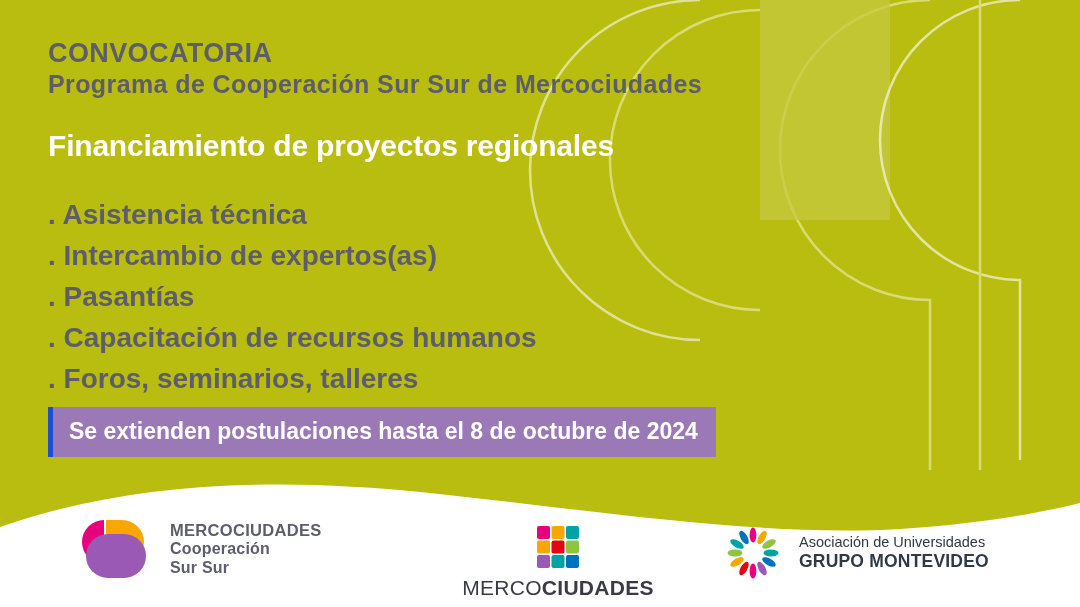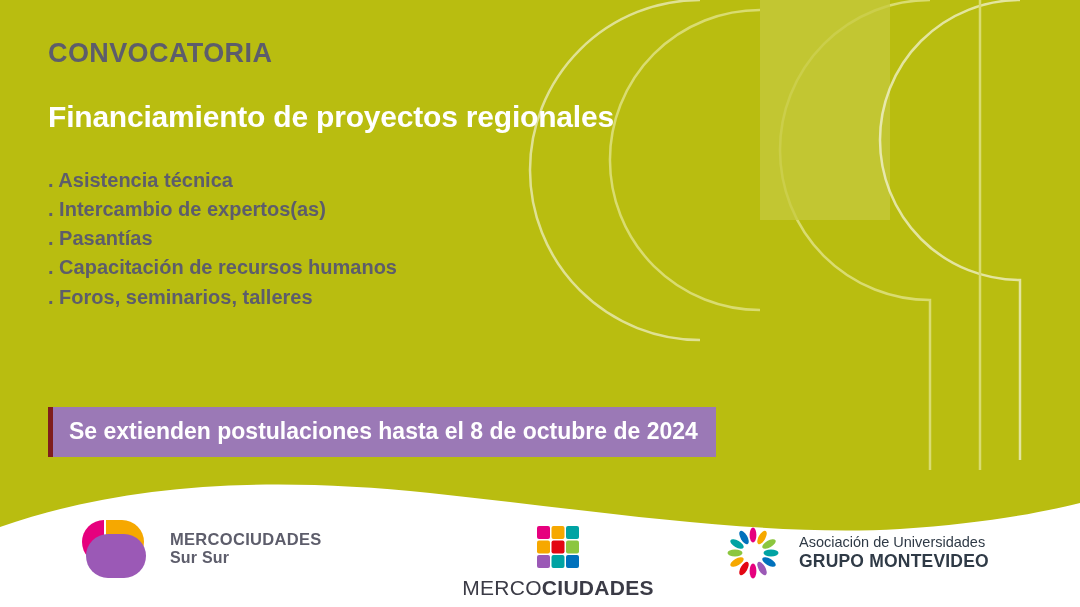--- a/index.html
+++ b/index.html
@@ -42,34 +42,34 @@
     margin-top:30px;
     color:#ffffff;
     font-size:30px;
     font-weight:bold;
     letter-spacing:-.2px;
   }
 
   .bullets{
     margin-top:32px;
     color:#5d5d6b;
-    font-size:20px;
+    font-size:28px;
     font-weight:bold;
     line-height:1.46;
   }
   .bullets div{white-space:nowrap;}
 
   .cta{
     position:absolute;left:48px;top:407px;
     background:#9b79b6;
     color:#ffffff;
     font-size:23px;
     font-weight:bold;
     padding:11px 18px 12px 16px;
-    border-left:5px solid #7f1d1d;
+    border-left:5px solid #1d4ed8;
     box-sizing:border-box;
   }
   .logo{display:flex;align-items:center;}
 
   .logo-merco-sursur{position:absolute;left:78px;top:518px;display:flex;align-items:center;gap:14px;}
   .mark-sursur{position:relative;width:78px;height:62px;}
   .sursur-text{
     color:#5d5d6b;font-size:16px;font-weight:bold;line-height:1.17;letter-spacing:.2px;
   }
   .sursur-text .t1{font-size:16.5px;letter-spacing:.3px;}
@@ -98,20 +98,21 @@
       <path d="M470 0 A150 150 0 1 0 470 300 L470 470" stroke="#d9dc70" stroke-width="2.5" fill="none"></path>
       <rect x="300" y="0" width="130" height="220" fill="#c6c93d" opacity="0.75"></rect>
       <path d="M560 0 A140 140 0 1 0 560 280 L560 460" stroke="#ffffff" stroke-width="2.5" fill="none" opacity="0.6"></path>
       <path d="M520 0 L520 470" stroke="#d9dc70" stroke-width="2.5" fill="none"></path>
     </svg>
   </div>
 
   <div class="content">
     <div class="kicker">
       <div>CONVOCATORIA</div>
+      <div class="line2">Programa de Cooperación Sur Sur de Mercociudades</div>
     </div>
 
     <div class="headline">Financiamiento de proyectos regionales</div>
 
     <div class="bullets">
       <div>. Asistencia técnica</div>
       <div>. Intercambio de expertos(as)</div>
       <div>. Pasantías</div>
       <div>. Capacitación de recursos humanos</div>
       <div>. Foros, seminarios, talleres</div>
@@ -131,20 +132,21 @@
       <svg width="78" height="62" viewBox="0 0 78 62" xmlns="http://www.w3.org/2000/svg">
         <path d="M26 2 A22 22 0 1 0 26 46 L26 2 Z" fill="#e6007e"></path>
         <path d="M28 2 L44 2 A22 22 0 0 1 44 46 L28 46 Z" fill="#f6a800"></path>
         <path d="M16 16 A22 22 0 1 0 16 60 L16 16 Z" fill="#e6007e" opacity="0"></path>
         <path d="M30 16 L46 16 A22 22 0 0 1 46 60 L30 60 Z" fill="#9b59b6"></path>
         <path d="M30 16 A22 22 0 1 0 30 60 L30 16 Z" fill="#9b59b6"></path>
       </svg>
     </div>
     <div class="sursur-text">
       <div class="t1">MERCOCIUDADES</div>
+      <div>Cooperación</div>
       <div>Sur Sur</div>
     </div>
   </div>
 
   <div class="logo-mercociudades">
     <svg class="mc-mark" viewBox="0 0 50 50" xmlns="http://www.w3.org/2000/svg">
       <rect x="4" y="4" width="13" height="13" rx="2" fill="#e6007e"></rect>
       <rect x="18.5" y="4" width="13" height="13" rx="2" fill="#f6a800"></rect>
       <rect x="33" y="4" width="13" height="13" rx="2" fill="#00a3a3"></rect>
       <rect x="4" y="18.5" width="13" height="13" rx="2" fill="#f6a800"></rect>

